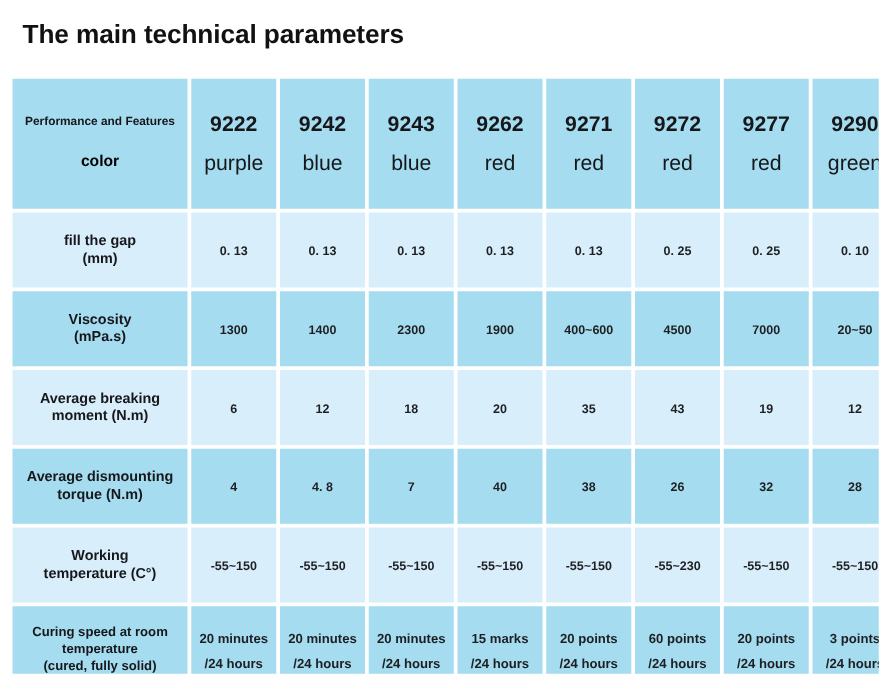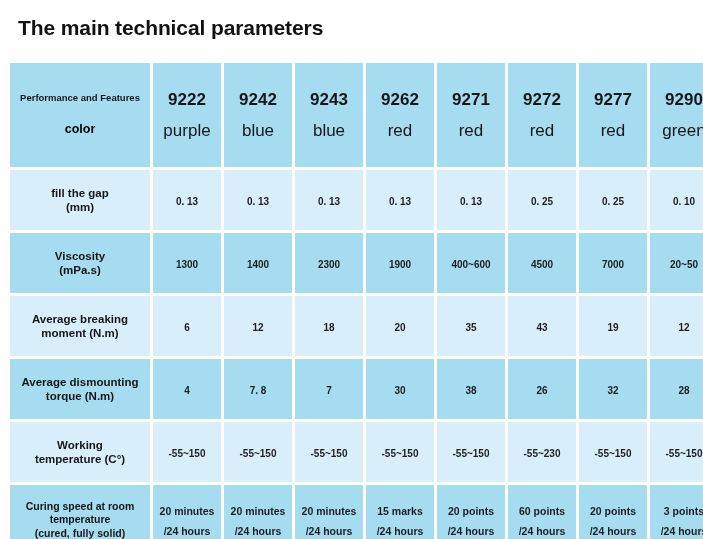--- a/index.html
+++ b/index.html
@@ -225,23 +225,23 @@
           <td><span class="cell-val">19</span></td>
           <td><span class="cell-val">12</span></td>
         </tr>
 
         <tr class="r-body r-dark">
           <td class="row-label">
             <span>Average dismounting</span>
             <span class="sub">torque (N.m)</span>
           </td>
           <td><span class="cell-val">4</span></td>
-          <td><span class="cell-val">7. 8</span></td>
+          <td><span class="cell-val">4. 8</span></td>
           <td><span class="cell-val">7</span></td>
-          <td><span class="cell-val">30</span></td>
+          <td><span class="cell-val">40</span></td>
           <td><span class="cell-val">38</span></td>
           <td><span class="cell-val">26</span></td>
           <td><span class="cell-val">32</span></td>
           <td><span class="cell-val">28</span></td>
         </tr>
 
         <tr class="r-body r-light">
           <td class="row-label">
             <span>Working</span>
             <span class="sub">temperature (C°)</span>

